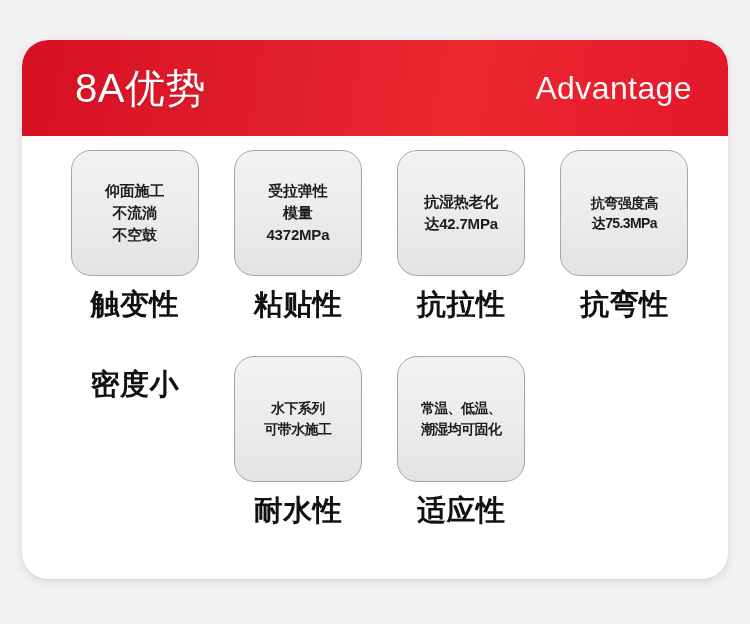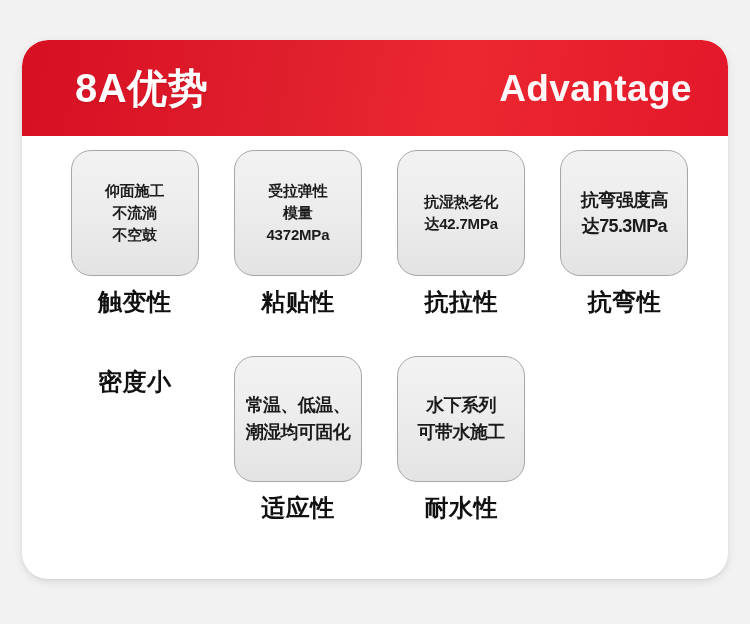--- a/index.html
+++ b/index.html
@@ -45,34 +45,34 @@
     background: linear-gradient(100deg, #d70f23 0%, #e01f2d 38%, #ec2830 62%, #e3172a 100%);
     border-radius: 26px 26px 0 0;
   }
   .banner-title {
     position: absolute;
     left: 53px;
     top: 50%;
     transform: translateY(-50%);
     color: #ffffff;
     font-size: 40px;
-    font-weight: bold;
+    font-weight: normal;
     letter-spacing: 0.5px;
     line-height: 1;
     white-space: nowrap;
     text-shadow: 0 1px 2px rgba(120,0,0,0.25);
   }
   .banner-subtitle {
     position: absolute;
     right: 36px;
     top: 50%;
     transform: translateY(-50%);
     color: #ffffff;
-    font-size: 37px;
-    font-weight: 700;
+    font-size: 32px;
+    font-weight: 400;
     letter-spacing: 0.4px;
     line-height: 1;
     white-space: nowrap;
     opacity: 0.97;
   }
 
   
   .grid {
     position: absolute;
     left: 0;
@@ -111,27 +111,27 @@
 
   .item-box-text {
     font-size: 15px;
     font-weight: bold;
     line-height: 1.45;
     color: #1b1b1b;
     white-space: pre-line;
     letter-spacing: -0.2px;
   }
   .item-box-text.compact {
-    font-size: 18px;
+    font-size: 14px;
     letter-spacing: -0.6px;
   }
 
   .item-label {
     margin-top: 14px;
-    font-size: 24px;
+    font-size: 29px;
     font-weight: bold;
     color: #111111;
     line-height: 1;
     letter-spacing: 0.5px;
   }
 </style>
 </head>
 <body>
 
 <div class="page">
@@ -178,29 +178,29 @@
         <div class="item-label">抗弯性</div>
       </div>
 
       <div class="item">
         <div class="item-label">密度小</div>
       </div>
 
 
       <div class="item">
         <div class="item-box">
+          <span class="item-box-text compact">水下系列
+可带水施工</span>
+        </div>
+        <div class="item-label">耐水性</div>
+      </div>
+
+      <div class="item">
+        <div class="item-box">
           <span class="item-box-text compact">常温、低温、
 潮湿均可固化</span>
         </div>
         <div class="item-label">适应性</div>
-      </div>
-
-      <div class="item">
-        <div class="item-box">
-          <span class="item-box-text compact">水下系列
-可带水施工</span>
-        </div>
-        <div class="item-label">耐水性</div>
       </div>
 
     </div>
   </div>
 </div>
 
 </body></html>

